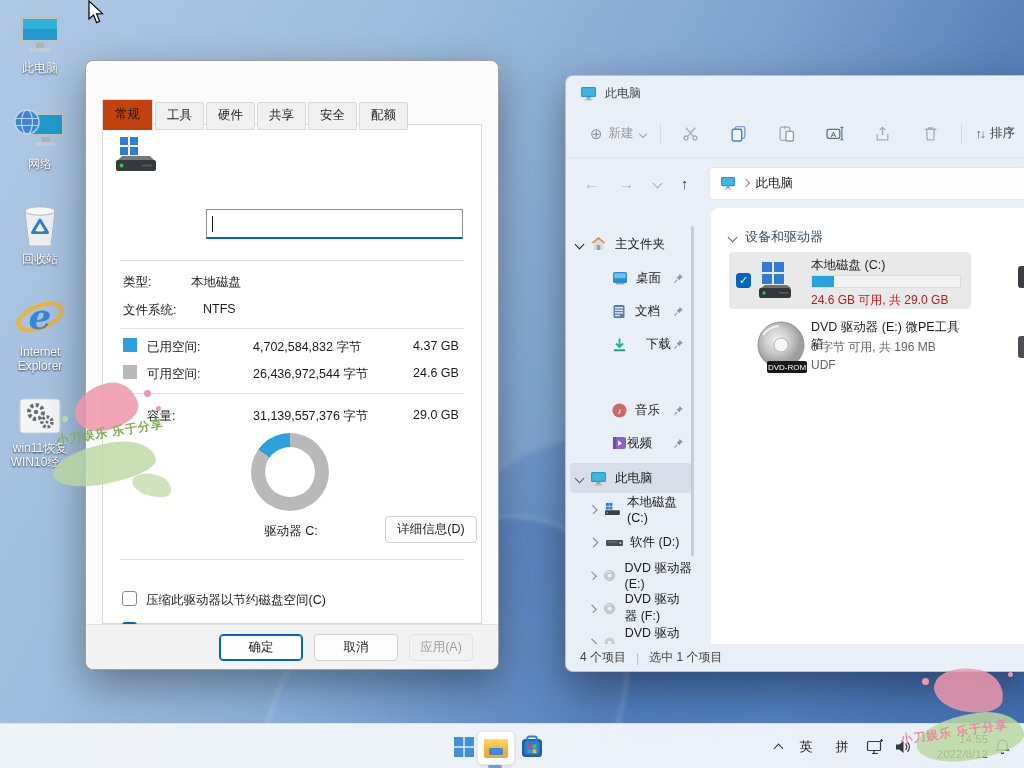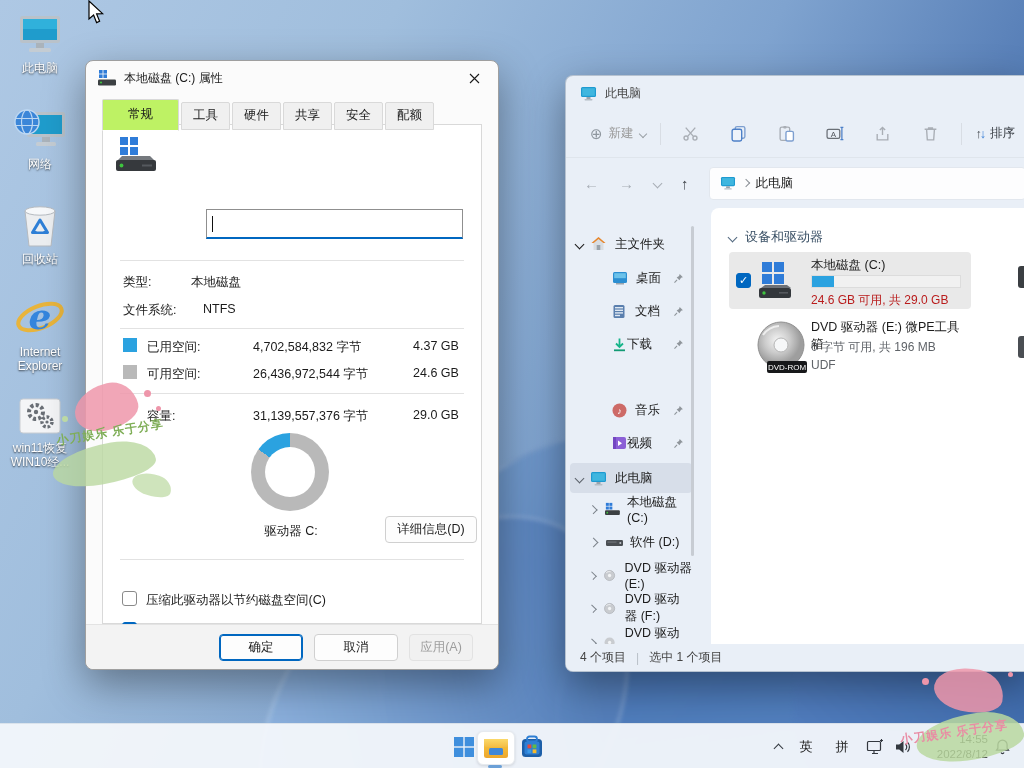--- a/index.html
+++ b/index.html
@@ -17,21 +17,21 @@
   .dicon .art{height:46px;display:flex;align-items:flex-end;justify-content:center}
   .dicon .lbl{margin-top:3px;font-size:12px;line-height:14px;text-shadow:0 1px 2px rgba(0,0,0,.75)}
   
   .win{position:absolute;box-shadow:0 14px 40px rgba(0,0,0,.38)}
   
   .dlg{left:85px;top:60px;width:412px;height:608px;background:#fbfbfb;border:1px solid #9f9f9f;border-radius:8px;z-index:30}
   .dlg-title{position:absolute;left:0;top:0;right:0;height:34px;display:flex;align-items:center;padding:0 4px 0 12px;font-size:12px}
   .dlg-close{margin-left:auto;width:40px;height:30px;display:flex;align-items:center;justify-content:center;color:#444;border-radius:6px}
   .tabs{position:absolute;left:16px;top:38px;display:flex;align-items:flex-end;z-index:2}
   .tab{padding:4px 11px 5px;border:1px solid #d9d9d9;background:#f0f0f0;margin-right:2px;border-radius:2px 2px 0 0;font-size:12.5px}
-  .tab.active{background:#bef264;padding:6px 25px 7px;border-bottom-color:#fff;margin-bottom:-1px;position:relative;z-index:3}
+  .tab.active{background:#c2410c;padding:6px 12px 7px;border-bottom-color:#fff;margin-bottom:-1px;position:relative;z-index:3}
   .page{position:absolute;left:16px;right:16px;top:63px;bottom:45px;background:#fff;border:1px solid #d9d9d9}
   .hr{position:absolute;left:17px;right:17px;height:1px;background:#e2e2e2}
   .fldlbl{position:absolute;font-size:12.5px;color:#1b1b1b}
   .num{position:absolute;font-size:12.5px;text-align:left}
   .sw{position:absolute;width:14px;height:14px}
   .vinput{position:absolute;left:103px;right:18px;top:84px;height:30px;border:1px solid #8f8f8f;border-bottom:2px solid #0067c0;background:#fff;font-size:13px;padding:0 6px;box-sizing:border-box;outline:none}
   .donut{position:absolute;width:78px;height:78px;border-radius:50%;background:#bbb}
   .donut::after{content:"";position:absolute;left:14px;top:14px;width:50px;height:50px;border-radius:50%;background:#fff}
   .btn{position:absolute;height:27px;background:#fdfdfd;border:1px solid #d0d0d0;border-radius:4px;font-size:12.5px;display:flex;align-items:center;justify-content:center;box-sizing:border-box}
   .btn.primary{border:1px solid #0067c0;box-shadow:inset 0 0 0 1px #0067c0}
@@ -262,21 +262,21 @@
       <svg class="pin" width="11" height="11" viewBox="0 0 12 12">
           <path d="M7.3 1.2l3.5 3.5-2 .6-1.8 2.6L4 5l2.6-1.8z" fill="#8f959b"></path>
           <path d="M4.4 7.6L1.6 10.4" stroke="#8f959b" stroke-width="1.2"></path>
         </svg>
     </div>
     <div class="srow" style="top:121px">
       <svg style="margin-left:42px" width="15" height="15" viewBox="0 0 15 15" fill="none" stroke="#17b58a" stroke-width="1.8">
           <path d="M7.5 1.5v8M4 6.5l3.5 3.5L11 6.5"></path>
           <path d="M2 13.3h11" stroke="#129a74"></path>
         </svg>
-      <span style="margin-left:0">下载</span>
+      <span style="margin-left:19px">下载</span>
       <svg class="pin" width="11" height="11" viewBox="0 0 12 12">
           <path d="M7.3 1.2l3.5 3.5-2 .6-1.8 2.6L4 5l2.6-1.8z" fill="#8f959b"></path>
           <path d="M4.4 7.6L1.6 10.4" stroke="#8f959b" stroke-width="1.2"></path>
         </svg>
     </div>
     <div class="srow" style="top:187px">
       <svg style="margin-left:42px" width="15" height="15" viewBox="0 0 15 15">
           <circle cx="7.5" cy="7.5" r="7" fill="#cd6a67"></circle>
           <text x="7.5" y="11" text-anchor="middle" font-size="9" fill="#fff">♪</text>
         </svg>
@@ -412,36 +412,20 @@
   </div>
 
   <div class="statusbar">
     <span>4 个项目</span>
     <span style="color:#b9c0c8">|</span>
     <span>选中 1 个项目</span>
   </div>
 </div>
 
 <div class="win dlg">
-  <div class="dlg-title">
-    <svg width="18" height="16" viewBox="0 0 18 16" style="margin-right:8px">
-        <rect x="1" y="0" width="3.6" height="3.6" fill="#2f7cd8"></rect>
-        <rect x="5.4" y="0" width="3.6" height="3.6" fill="#2f7cd8"></rect>
-        <rect x="1" y="4.4" width="3.6" height="3.6" fill="#2f7cd8"></rect>
-        <rect x="5.4" y="4.4" width="3.6" height="3.6" fill="#2f7cd8"></rect>
-        <rect x="0" y="9.5" width="18" height="6" rx="1.3" fill="#3c4043"></rect>
-        <circle cx="3" cy="12.5" r="1.1" fill="#3ec43f"></circle>
-      </svg>
-    <span>本地磁盘 (C:) 属性</span>
-    <div class="dlg-close">
-      <svg width="11" height="11" viewBox="0 0 11 11" stroke="#1b1b1b" stroke-width="1.1">
-          <path d="M1 1l9 9M10 1l-9 9"></path>
-        </svg>
-    </div>
-  </div>
 
   <div class="tabs">
     <div class="tab active">常规</div>
     <div class="tab">工具</div>
     <div class="tab">硬件</div>
     <div class="tab">共享</div>
     <div class="tab">安全</div>
     <div class="tab">配额</div>
   </div>
 

